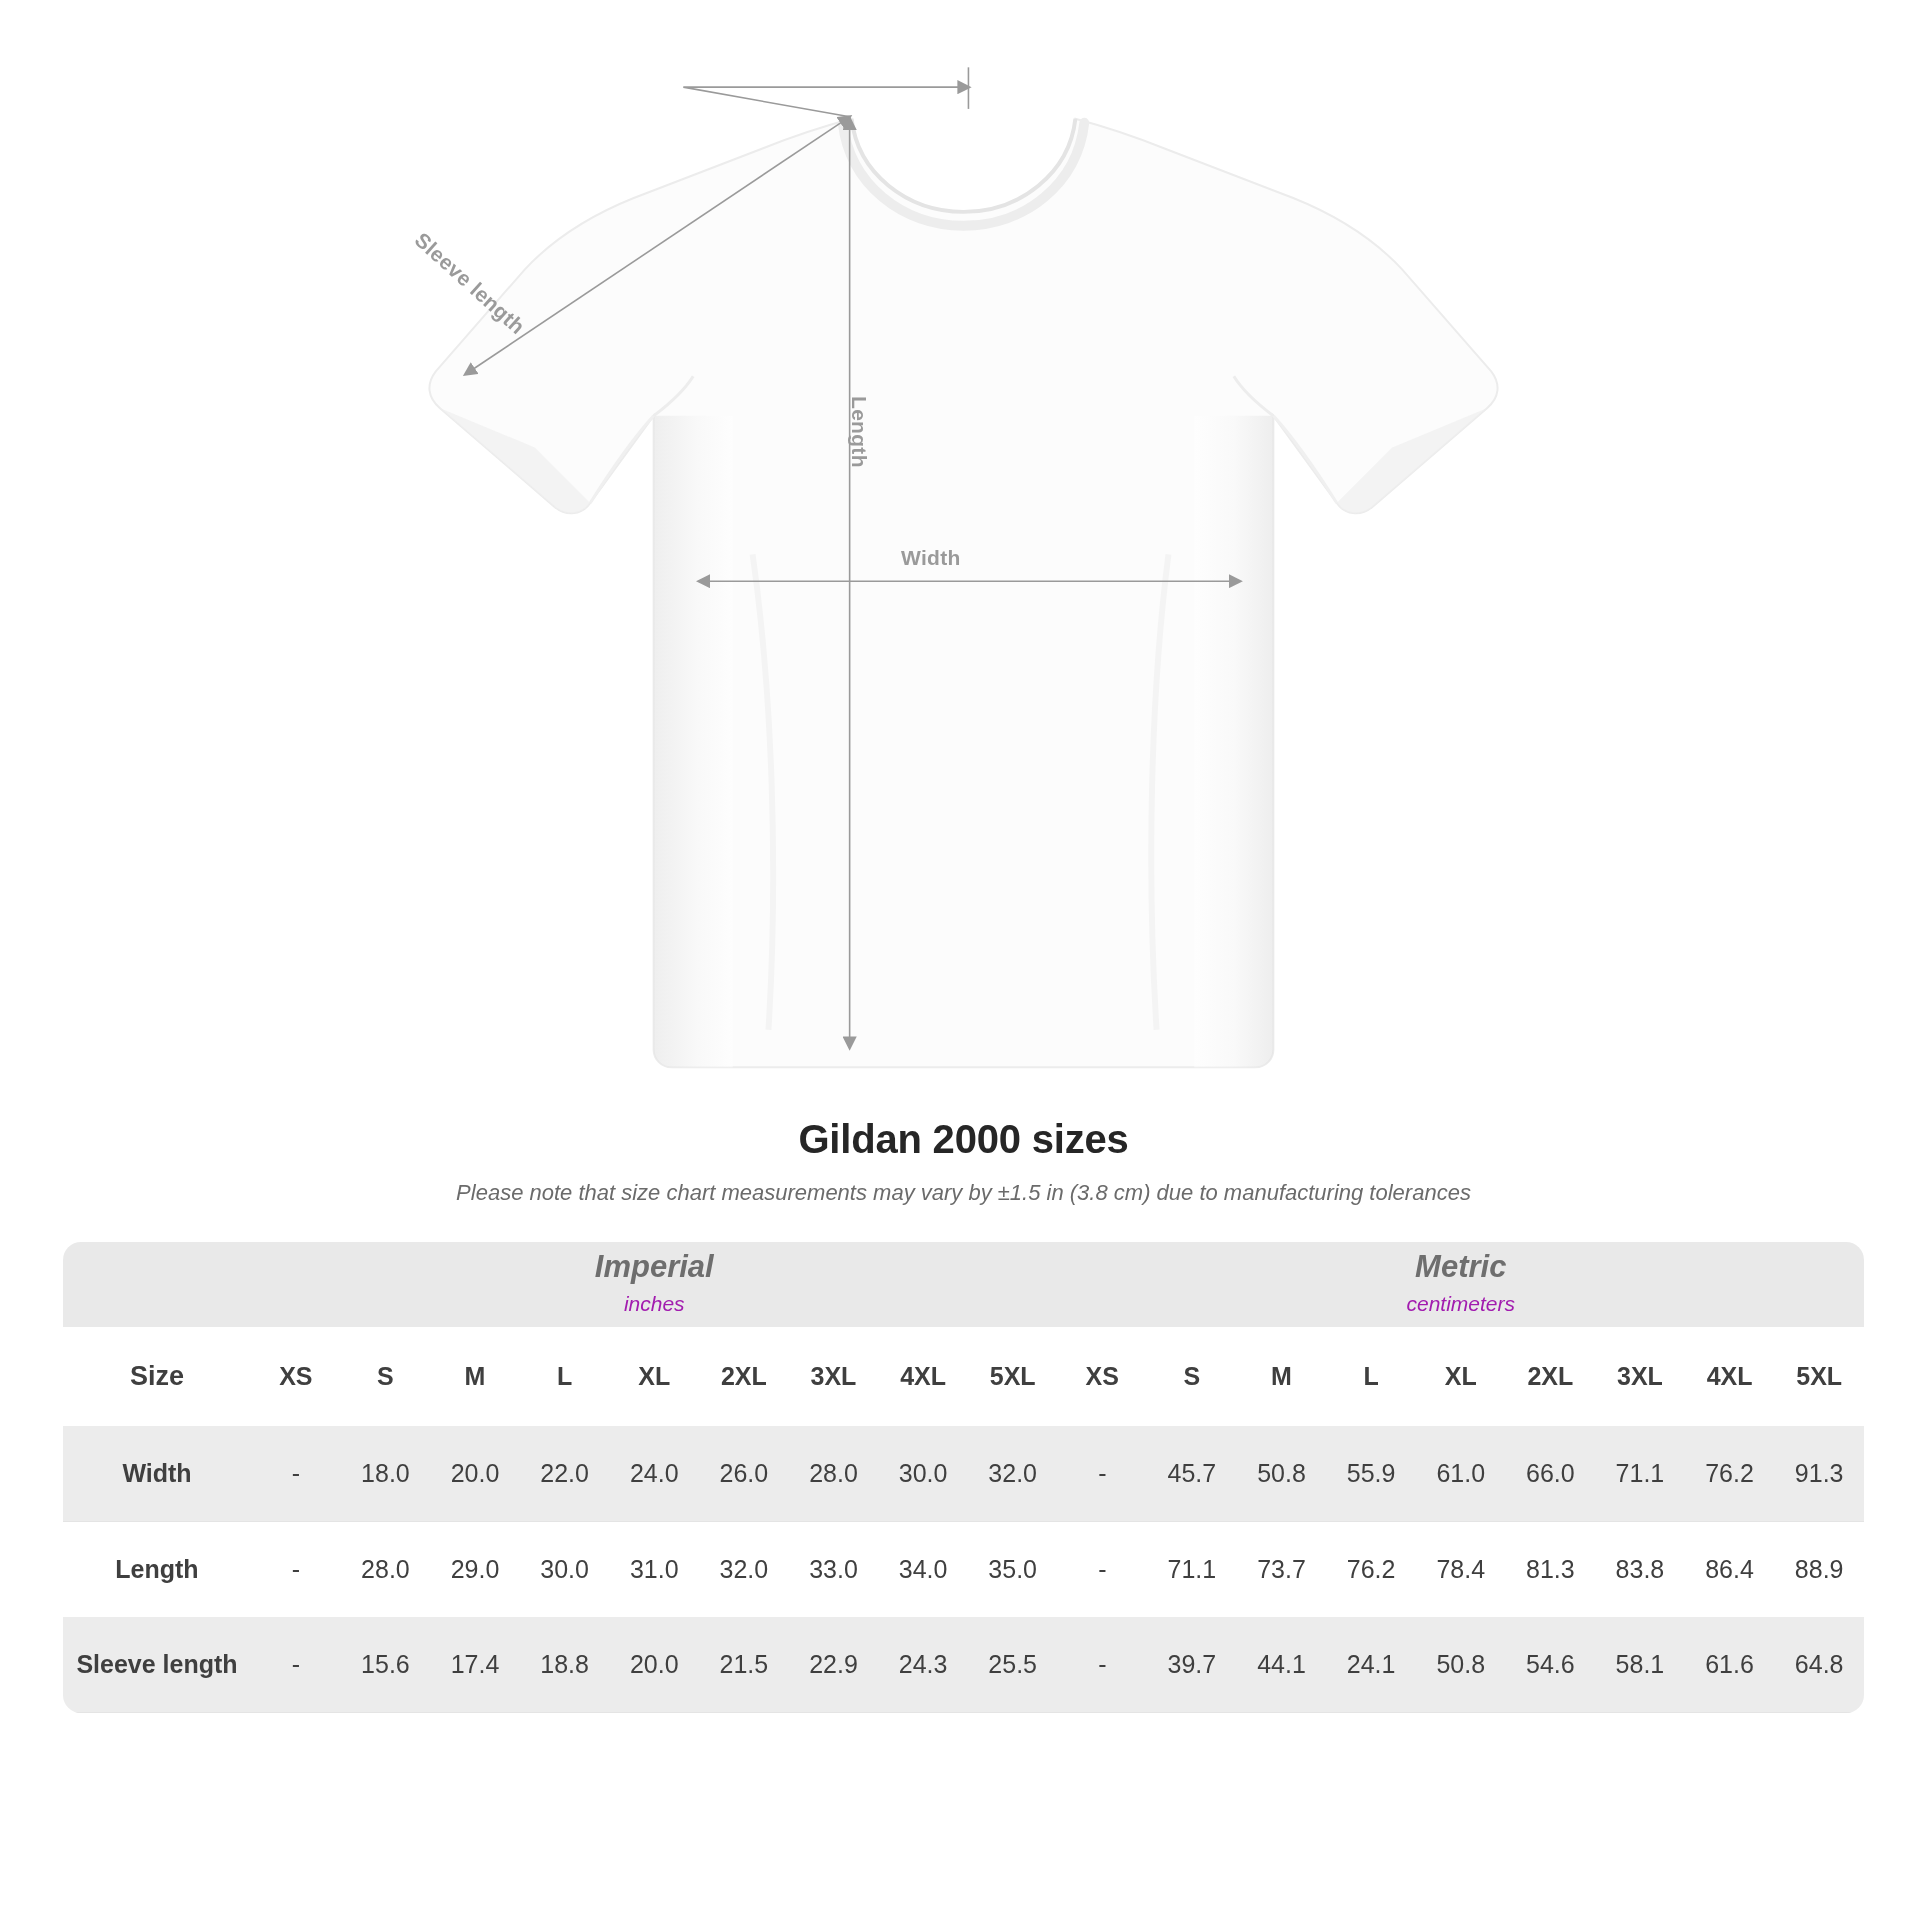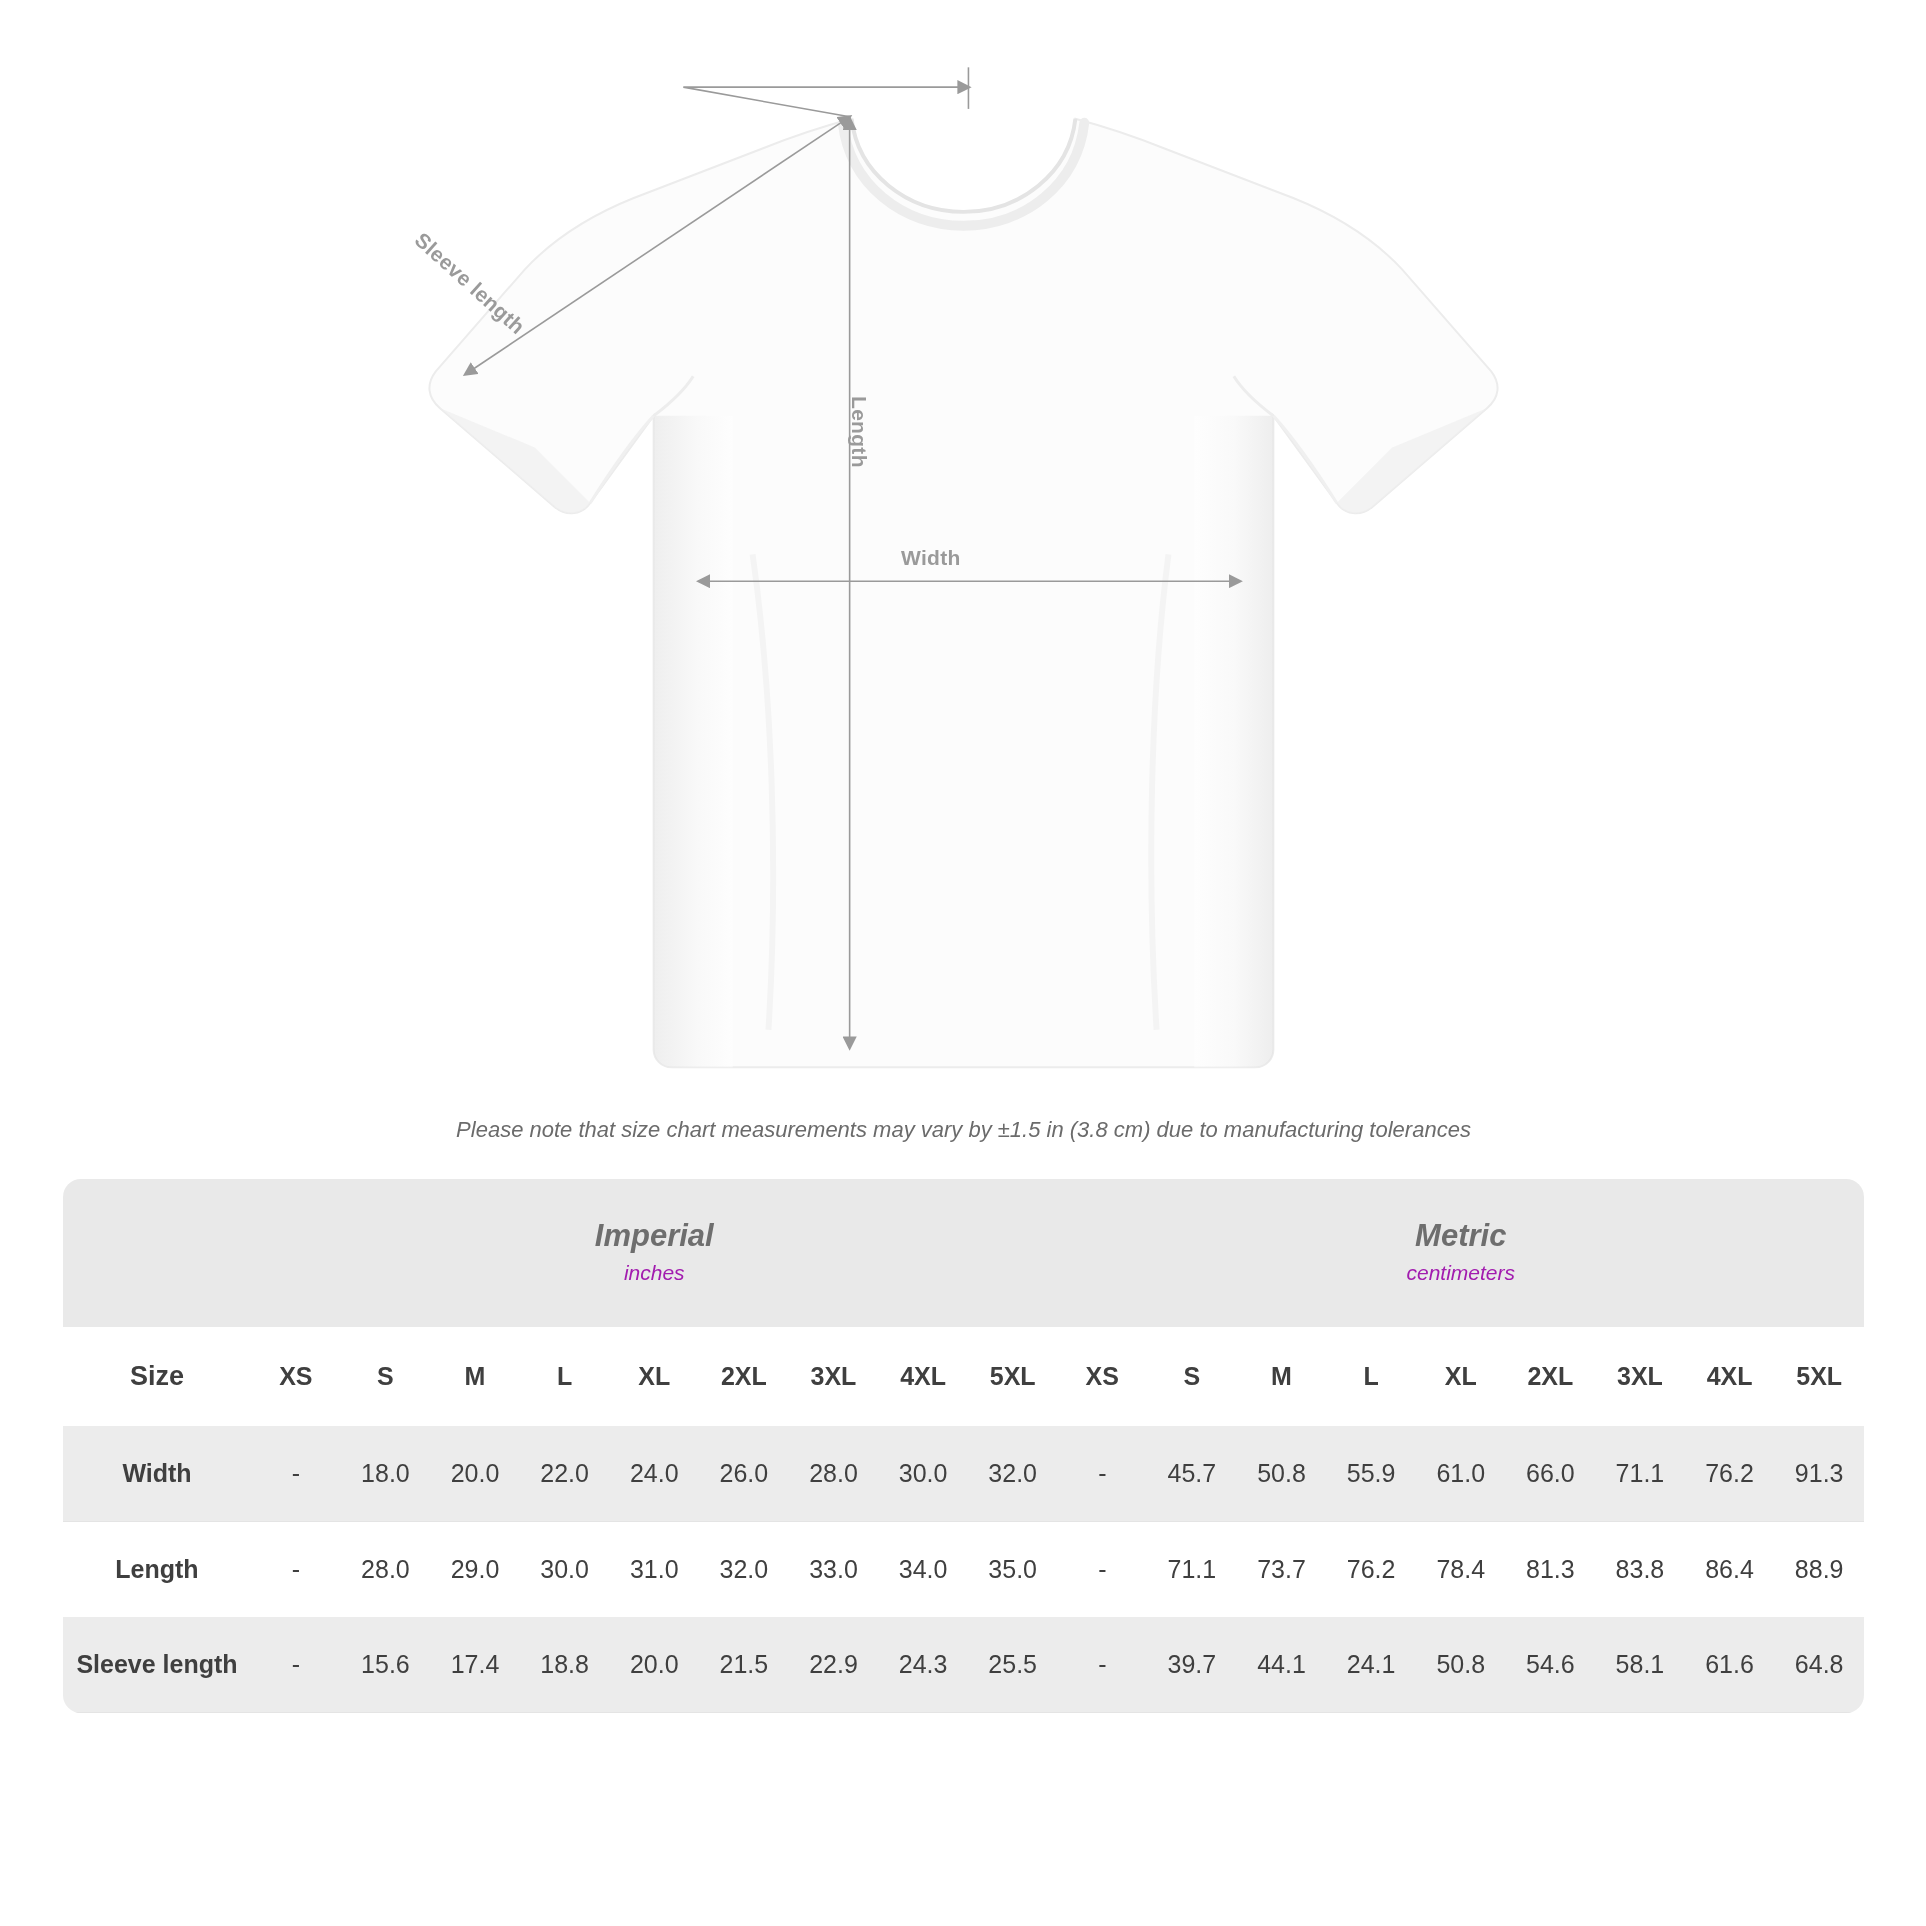--- a/index.html
+++ b/index.html
@@ -88,21 +88,21 @@
     border: none;
     text-align: center;
     vertical-align: middle;
     font-size: 25px;
     color: #3f3f3f;
     padding: 0;
   }
   
   .unit-row td {
     background: #e9e9e9;
-    height: 148px;
+    height: 85px;
     padding-top: 4px;
   }
   .unit-title {
     font-size: 31px;
     font-weight: bold;
     font-style: italic;
     color: #6e6e6e;
     line-height: 1.25;
   }
   .unit-sub {
@@ -228,20 +228,21 @@
       <line x1="706" y1="587" x2="1252" y2="587" marker-start="url(#arrow-start)" marker-end="url(#arrow-end)"></line>
     </g>
   </svg>
 
   <div class="dim-label label-sleeve">Sleeve length</div>
   <div class="dim-label label-length">Length</div>
   <div class="dim-label label-width">Width</div>
 </div>
 
 <div class="title-block">
+  <h1 class="chart-title">Gildan 2000 sizes</h1>
   <p class="chart-note">Please note that size chart measurements may vary by ±1.5 in (3.8 cm) due to manufacturing tolerances</p>
 </div>
 
 <div class="table-wrap">
   <table class="size-table">
     <colgroup id="colgroup">
         <col class="c-head">
         <col class="c-cell">
         <col class="c-cell">
         <col class="c-cell">

